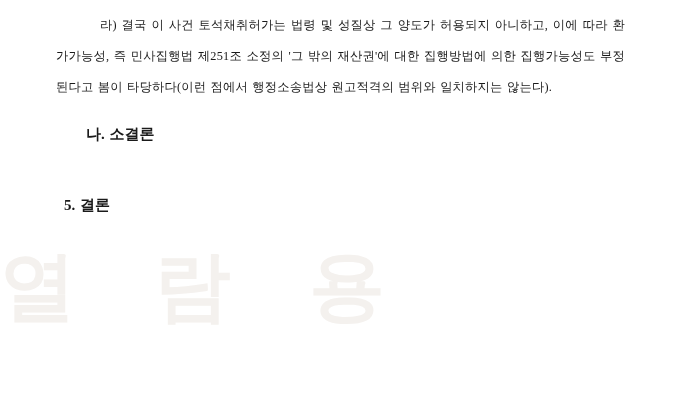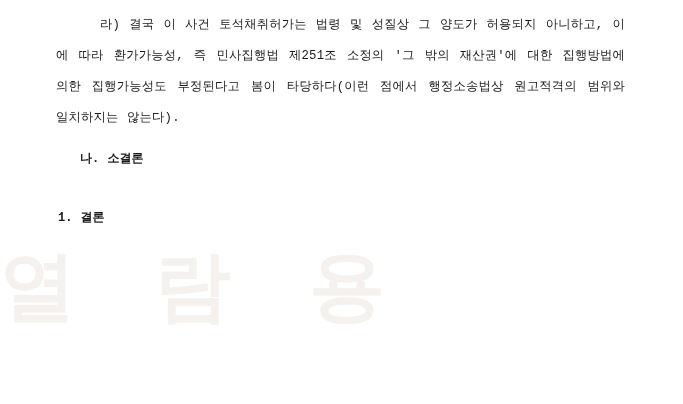--- a/index.html
+++ b/index.html
@@ -47,30 +47,29 @@
     z-index: 1;
   }
 
   p {
     margin: 0 0 0 0;
     font-size: 12.3px;
     line-height: 31px;
     text-align: justify;
     text-justify: inter-ideograph;
     word-spacing: 1px;
-    font-family: Liberation Mono, monospace;
   }
 
   .indent1 { text-indent: 44px; }
 
   .heading {
-    font-size: 12px;
+    font-size: 15px;
     line-height: 31px;
     font-weight: 700;
-    margin: 2px;
+    margin: 8px;
   }
   .heading-sub {
     text-indent: 22px;
   }
   .heading-main {
     text-indent: 0;
   }
 
   .gap-small { height: 8px; }
   .gap-large { height: 24px; }
@@ -88,17 +87,17 @@
 
     <p class="indent1 spaced">라) 결국 이 사건 토석채취허가는 법령 및 성질상 그 양도가 허용되지 아니하고, 이에 따라 환가가능성, 즉 민사집행법 제251조 소정의 '그 밖의 재산권'에 대한 집행방법에 의한 집행가능성도 부정된다고 봄이 타당하다(이런 점에서 행정소송법상 원고적격의 범위와 일치하지는 않는다).</p>
 
     <div class="gap-small"></div>
 
     <p class="heading heading-sub">나. 소결론</p>
 
 
     <div class="gap-large"></div>
 
-    <p class="heading heading-main">1. 결론</p>
+    <p class="heading heading-main">5. 결론</p>
 
 
   </div>
 </div>
 
 </body></html>

